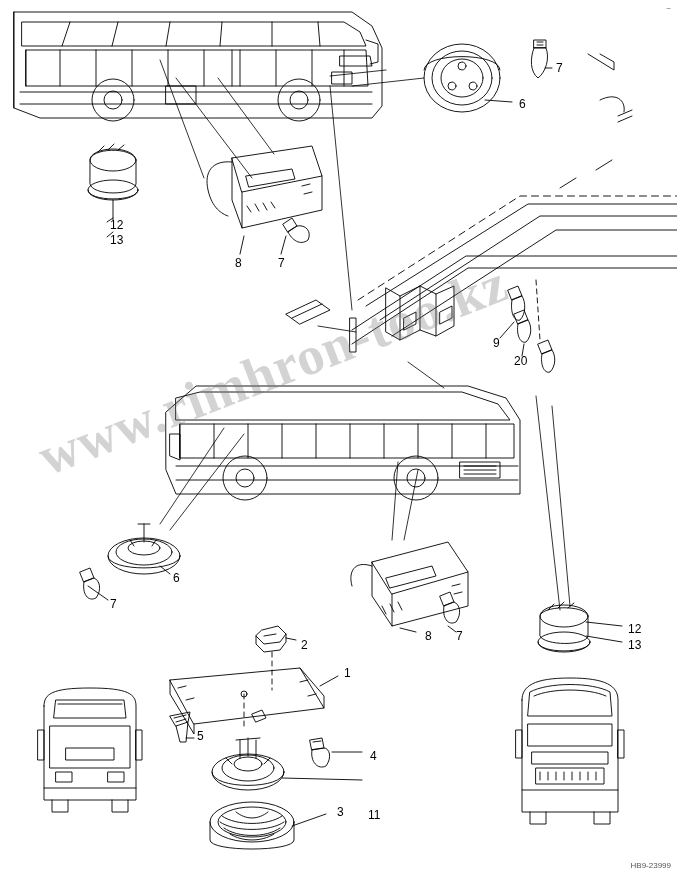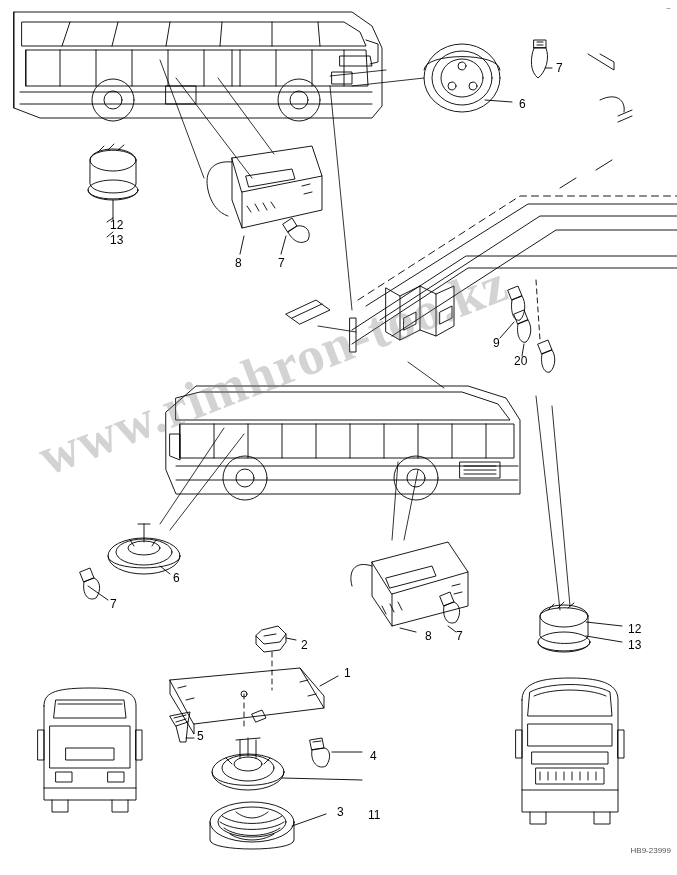--- a/index.html
+++ b/index.html
@@ -311,15 +311,15 @@
   <div class="lbl" style="left:628px;top:623px;">12</div>
   <div class="lbl" style="left:628px;top:639px;">13</div>
   <div class="lbl" style="left:301px;top:639px;">2</div>
   <div class="lbl" style="left:344px;top:667px;">1</div>
   <div class="lbl" style="left:197px;top:730px;">5</div>
   <div class="lbl" style="left:370px;top:750px;">4</div>
   <div class="lbl" style="left:368px;top:777px;margin-top:32px;">11</div>
   <div class="lbl" style="left:337px;top:806px;">3</div>
 
   <div class="corner" style="top:4px;">~</div>
-  <div class="corner" style="bottom:20px;">HB9-23999</div>
+  <div class="corner" style="bottom:5px;">HB9-23999</div>
 
 </div>
 
 </body></html>

